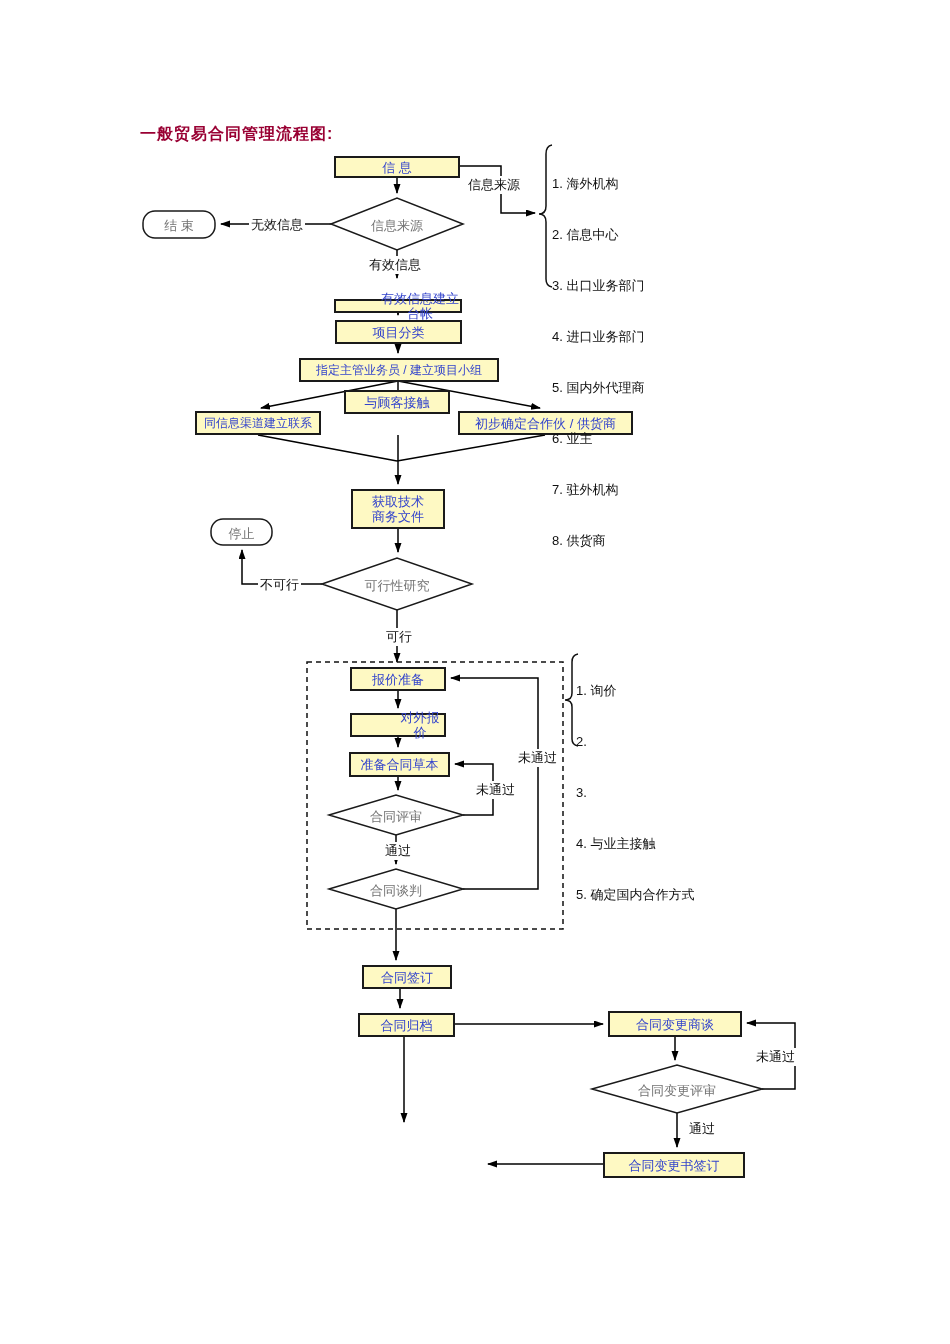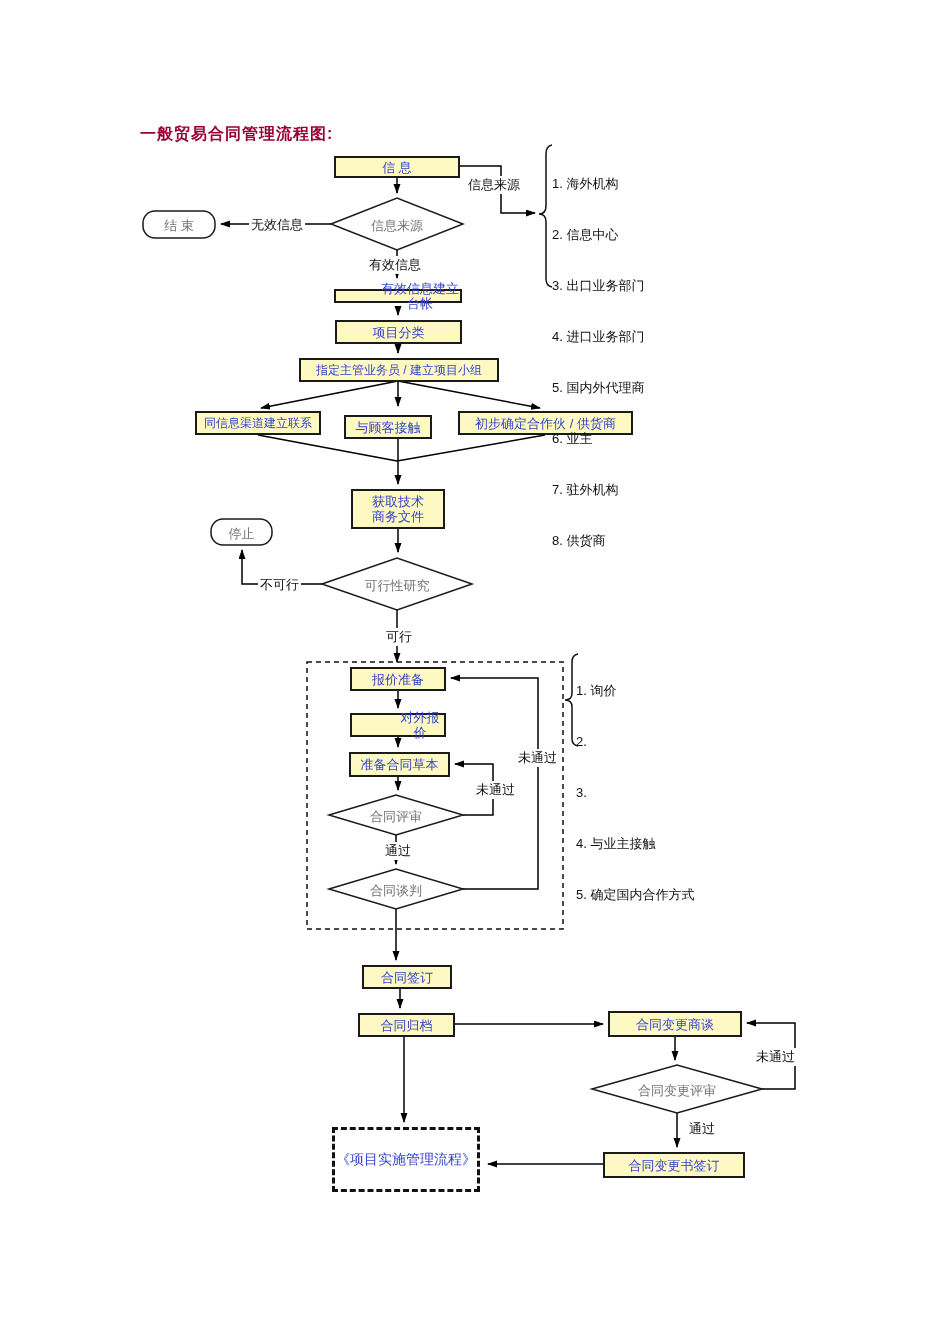--- a/index.html
+++ b/index.html
@@ -98,37 +98,36 @@
 
     <g stroke="#111" stroke-width="1.5" fill="none">
       <path d="M552,145 Q546,146 546,154 L546,206 Q546,214 539,214 Q546,214 546,222 L546,279 Q546,286 552,287"></path>
       <path d="M578,654 Q572,655 572,662 L572,693 Q572,700 565,700 Q572,700 572,707 L572,739 Q572,745 578,746"></path>
     </g>
   </svg>
 
   <div class="page-title">一般贸易合同管理流程图:</div>
 
   <div class="proc" style="left:334px;top:156px;width:126px;height:22px;">信  息</div>
-  <div class="proc" style="left:334px;top:289px;width:128px;height:14px;padding-left:44px;">有效信息建立台帐</div>
+  <div class="proc" style="left:334px;top:299px;width:128px;height:14px;padding-left:44px;">有效信息建立台帐</div>
   <div class="proc" style="left:335px;top:320px;width:127px;height:24px;">项目分类</div>
   <div class="proc" style="left:299px;top:358px;width:200px;height:24px;font-size:12px;">指定主管业务员 / 建立项目小组</div>
   <div class="proc" style="left:195px;top:411px;width:126px;height:24px;font-size:12px;">同信息渠道建立联系</div>
-  <div class="proc" style="left:344px;top:415px;width:88px;height:24px;">与顾客接触</div>
+  <div class="proc" style="left:344px;top:390px;width:106px;height:24px;">与顾客接触</div>
   <div class="proc" style="left:458px;top:411px;width:175px;height:24px;">初步确定合作伙 / 供货商</div>
   <div class="proc" style="left:351px;top:489px;width:94px;height:40px;">获取技术
 商务文件</div>
   <div class="proc" style="left:350px;top:667px;width:96px;height:24px;">报价准备</div>
   <div class="proc" style="left:350px;top:713px;width:96px;height:24px;padding-left:44px;">对外报价</div>
   <div class="proc" style="left:349px;top:752px;width:101px;height:25px;">准备合同草本</div>
   <div class="proc" style="left:362px;top:965px;width:90px;height:24px;">合同签订</div>
   <div class="proc" style="left:358px;top:1013px;width:97px;height:24px;">合同归档</div>
   <div class="proc" style="left:608px;top:1011px;width:134px;height:26px;">合同变更商谈</div>
   <div class="proc" style="left:603px;top:1152px;width:142px;height:26px;">合同变更书签订</div>
 
-  <div class="impl" style="left:332px;top:1127px;width:148px;height:65px;">《项目实施管理流程》</div>
 
   <div class="dlabel" style="left:331px;top:217px;width:132px;">信息来源</div>
   <div class="dlabel" style="left:322px;top:577px;width:150px;">可行性研究</div>
   <div class="dlabel" style="left:329px;top:808px;width:134px;">合同评审</div>
   <div class="dlabel" style="left:329px;top:882px;width:134px;">合同谈判</div>
   <div class="dlabel" style="left:592px;top:1082px;width:170px;">合同变更评审</div>
 
   <div class="tlabel" style="left:143px;top:217px;width:72px;">结 束</div>
   <div class="tlabel" style="left:211px;top:525px;width:61px;">停止</div>
 

